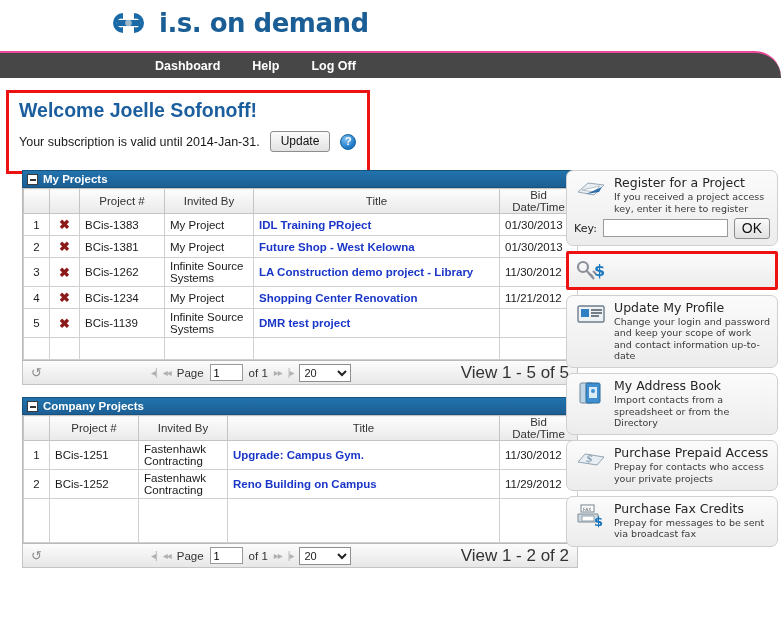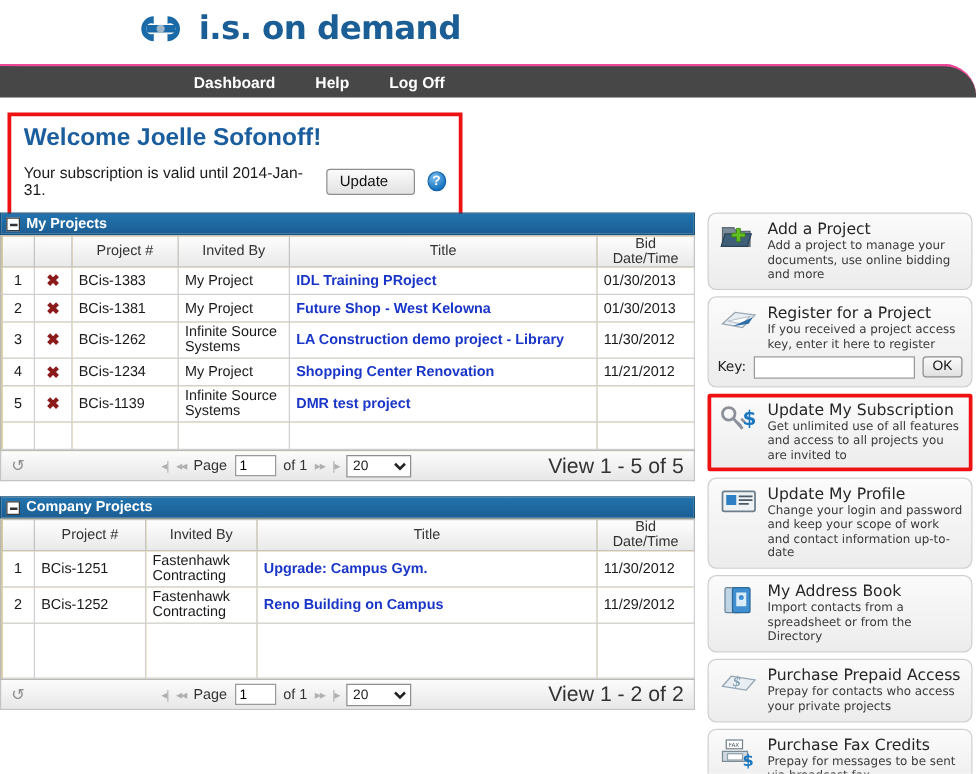--- a/index.html
+++ b/index.html
@@ -67,39 +67,39 @@
     margin: 0 0 9px 0;
     font-size: 19.5px;
     font-weight: bold;
     color: #1b5e9e;
     font-family: "Liberation Sans", sans-serif;
   }
   .welcome-row { display: flex; align-items: center; gap: 10px; }
   .welcome-text { font-size: 12.5px; color: #1a1a1a; }
   .btn-update {
     font-size: 12px;
-    padding: 2px 20px 3px 10px;
+    padding: 2px 10px 3px 10px;
     background: linear-gradient(#fbfbfb, #e2e2e2);
     border: 1px solid #8d8d8d;
     border-radius: 3px;
     color: #111;
     cursor: pointer;
     font-family: "Liberation Sans", sans-serif;
   }
   .help-icon {
     width: 16px; height: 16px; border-radius: 50%;
     background: radial-gradient(circle at 35% 28%, #7ec0ef, #1b77c4 70%);
     border: 1px solid #1263a8;
     color: #fff; font-size: 11px; font-weight: bold;
     display: flex; align-items: center; justify-content: center;
     cursor: pointer; line-height: 1;
   }
 
   
-  .left-col { position: absolute; left: 0; top: 170px; width: 556px; }
+  .left-col { position: absolute; left: 22px; top: 170px; width: 556px; }
   .section-head {
     height: 18px;
     background: linear-gradient(#2273ad, #1b5e94);
     border: 1px solid #17527f;
     display: flex; align-items: center;
     padding-left: 4px; gap: 5px;
   }
   .collapse-ico {
     width: 11px; height: 11px;
     background: #ffffff;
@@ -210,21 +210,21 @@
     display: flex; align-items: center; gap: 6px;
     margin-top: 4px;
   }
   .key-label { font-family: "DejaVu Sans", sans-serif; font-size: 11px; color: #222; }
   .key-input {
     flex: 1; height: 18px; border: 1px solid #9a9a9a;
     background: #fff; font-size: 11px; padding: 0 3px;
     font-family: "Liberation Sans", sans-serif; min-width: 0;
   }
   .key-ok {
-    font-size: 11px; padding: 1px 7px 2px 7px;
+    font-size: 14px; padding: 1px 7px 2px 7px;
     background: linear-gradient(#fbfbfb, #e0e0e0);
     border: 1px solid #8d8d8d; border-radius: 3px;
     color: #111; cursor: pointer;
     font-family: "Liberation Sans", sans-serif;
     text-align: center;
   }
 </style>
 </head>
 <body>
 
@@ -416,33 +416,20 @@
         <select class="pg-select">
           <option>20</option>
         </select>
       </div>
       <span class="pager-right">View 1 - 2 of 2</span>
     </div>
   </div>
 
   <div class="sidebar">
 
-    <div class="card">
-      <span class="card-ico">
-        <svg width="30" height="24" viewBox="0 0 30 24">
-          <path d="M2 4 h9 l2 3 h11 v12 h-22 z" fill="#7d8c99" stroke="#5d6a75"></path>
-          <path d="M4 9 h21 l-3 10 h-21 z" fill="#3f5e77" stroke="#2c4456"></path>
-          <path d="M23 9 h4 v5 h5 v4 h-5 v5 h-4 v-5 h-5 v-4 h5 z" fill="#63c022" stroke="#3e8a11" transform="translate(-4,-2) scale(0.75)"></path>
-        </svg>
-      </span>
-      <div class="card-body">
-        <div class="card-title">Add a Project</div>
-        <div class="card-desc">Add a project to manage your documents, use online bidding and more</div>
-      </div>
-    </div>
 
     <div class="card" style="display:block">
       <div style="display:flex;gap:6px">
         <span class="card-ico">
           <svg width="30" height="22" viewBox="0 0 30 22">
             <path d="M2 14 l10 -9 l16 2 l-10 10 z" fill="#e9eef2" stroke="#9aa8b3"></path>
             <path d="M6 12 l18 -4 l-6 6 z" fill="#ffffff" stroke="#b7c2cb"></path>
             <path d="M10 16 l16 -7 l-3 5 z" fill="#2d6ea8"></path>
           </svg>
         </span>
@@ -460,24 +447,20 @@
 
     <div class="card highlight">
       <span class="card-ico">
         <svg width="32" height="24" viewBox="0 0 32 24">
           <circle cx="8" cy="8" r="5" fill="none" stroke="#8b9099" stroke-width="2.2"></circle>
           <path d="M11 11 l8 9" stroke="#8b9099" stroke-width="2.2" fill="none"></path>
           <path d="M15 15 l3 3 M18 12 l3 3" stroke="#8b9099" stroke-width="2" fill="none"></path>
           <text x="19" y="17" font-family="DejaVu Sans" font-size="16" font-weight="bold" fill="#1a76bd">$</text>
         </svg>
       </span>
-      <div class="card-body">
-        <div class="card-title">Update My Subscription</div>
-        <div class="card-desc">Get unlimited use of all features and access to all projects you are invited to</div>
-      </div>
     </div>
 
     <div class="card">
       <span class="card-ico">
         <svg width="30" height="22" viewBox="0 0 30 22">
           <rect x="2" y="3" width="26" height="16" rx="1.5" fill="#eef2f5" stroke="#6d7d8a" stroke-width="1.4"></rect>
           <rect x="5" y="6" width="8" height="8" fill="#2f7fc4"></rect>
           <path d="M15 7 h11 M15 10 h11 M15 13 h8" stroke="#4a5a66" stroke-width="1.4"></path>
         </svg>
       </span>

